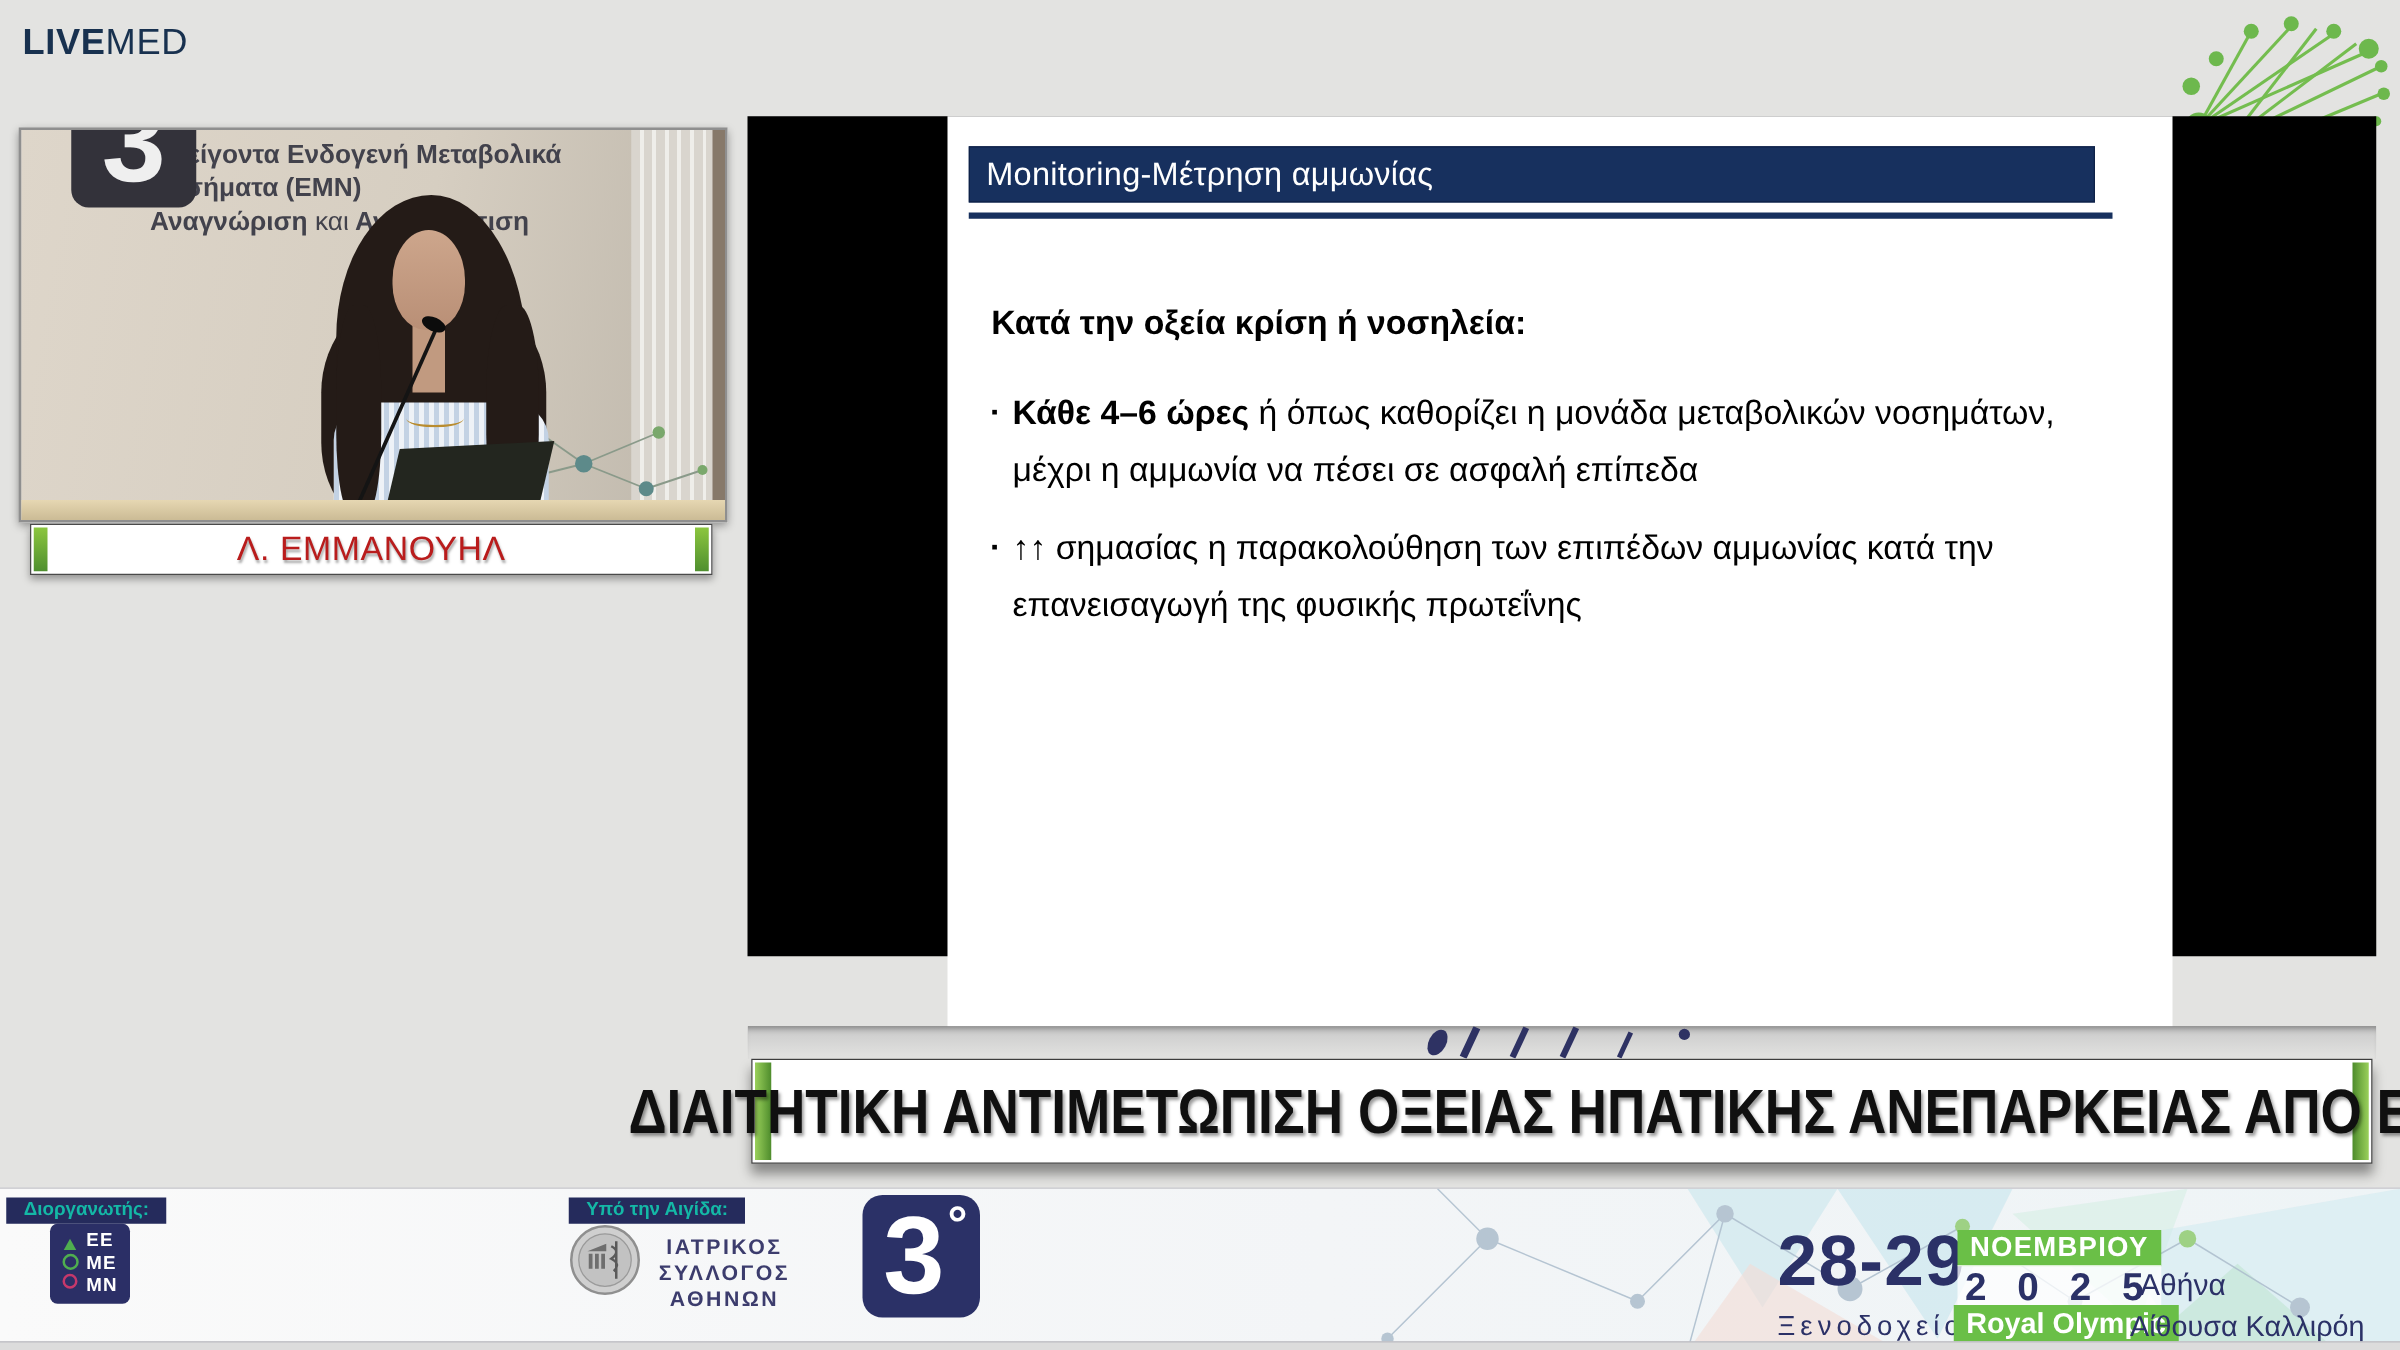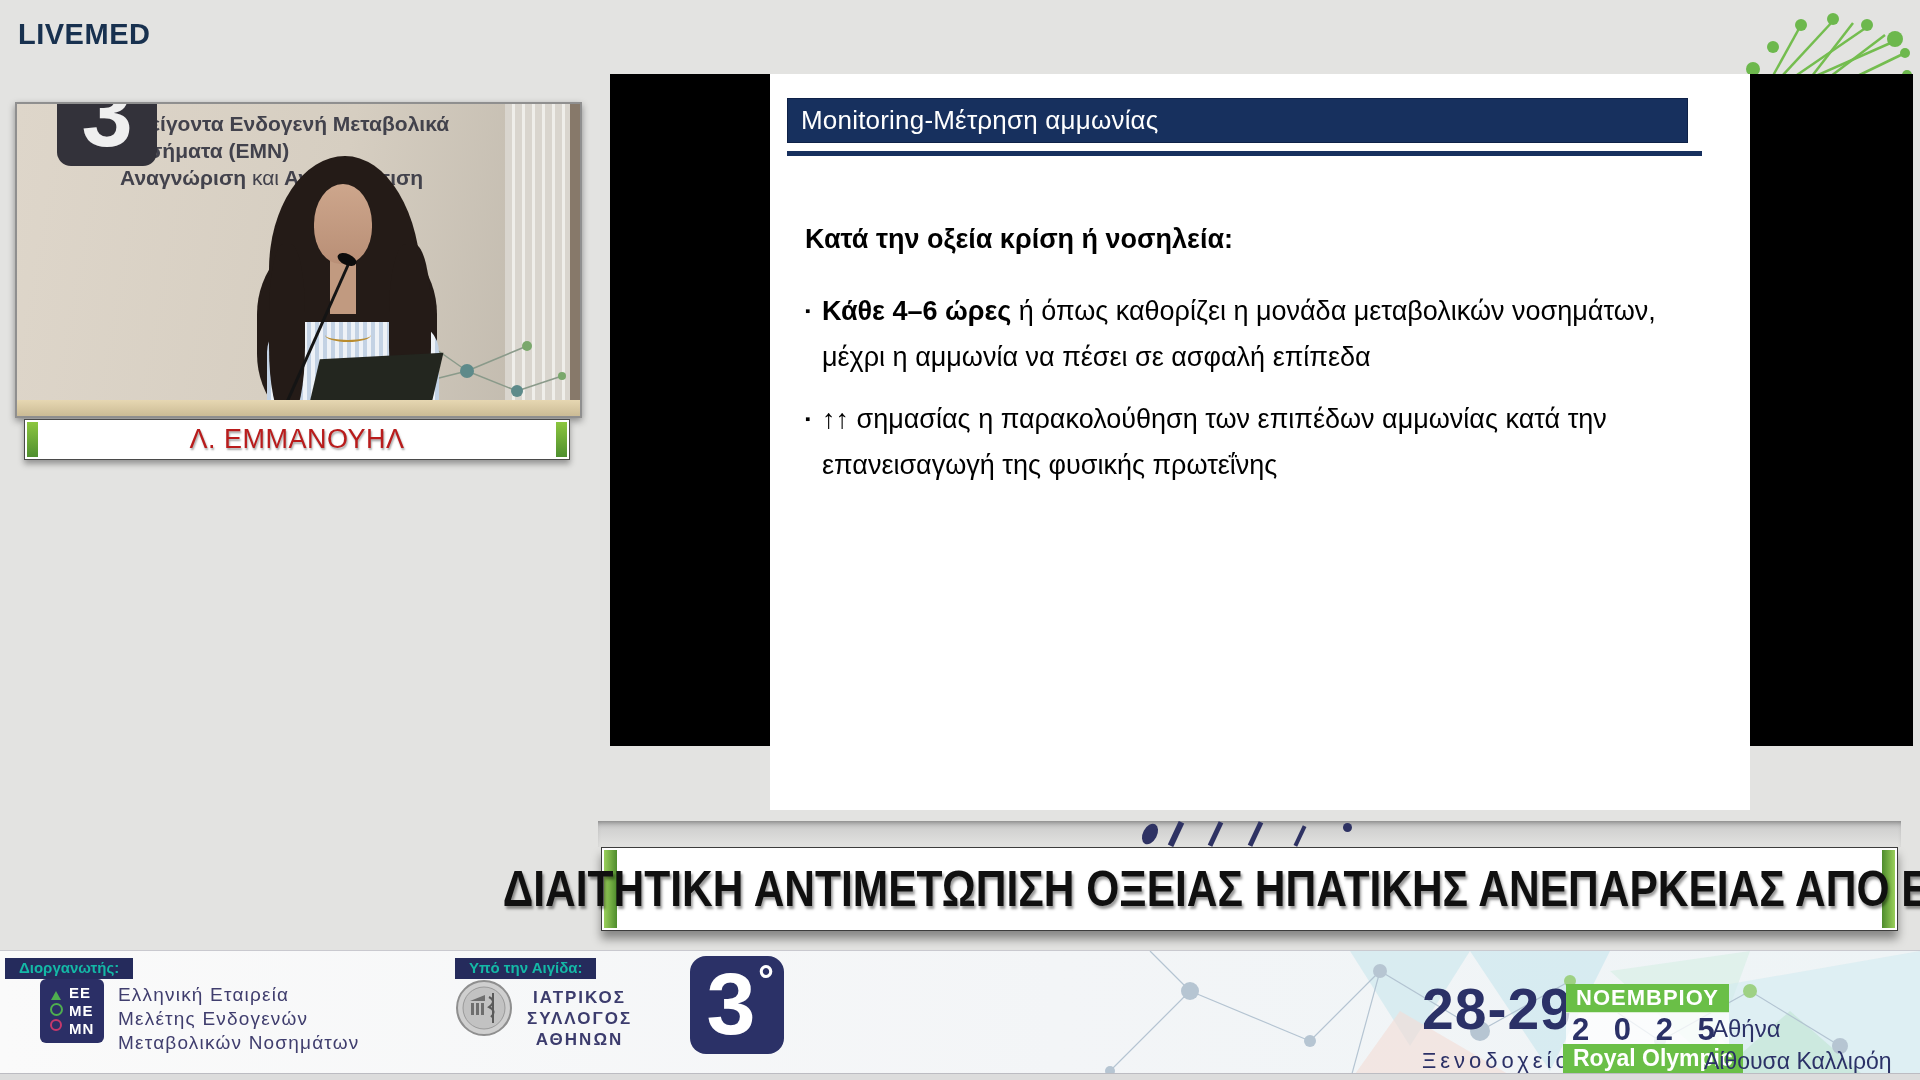--- a/index.html
+++ b/index.html
@@ -3,21 +3,21 @@
 <meta charset="utf-8">
 <style>
   html,body{margin:0;padding:0;background:#b9b9b9;}
   .stage{position:relative;width:1920px;height:1080px;background:#e3e3e1;overflow:hidden;
          font-family:"Liberation Sans",sans-serif;}
   .abs{position:absolute;}
 
   
   .logo{left:18px;top:18px;font-size:29px;color:#18314f;letter-spacing:.5px;}
   .logo b{font-weight:bold;}
-  .logo span{font-weight:bold;}
+  .logo span{font-weight:normal;}
 
   
   .video{left:15px;top:102px;width:563px;height:312px;border:2px solid #8f8f8f;
          box-shadow:0 3px 7px rgba(0,0,0,.4);overflow:hidden;
          background:linear-gradient(100deg,#ded6ca 0%,#d6cec1 55%,#bdb6aa 100%);}
   .blinds{right:0;top:0;width:75px;height:312px;
           background:repeating-linear-gradient(90deg,#d9d5ce 0 7px,#efeeea 7px 10px);}
   .vedge{right:0;top:0;width:10px;height:312px;background:#87796a;}
   .backdrop-text{left:103px;top:6px;font-size:21px;line-height:27px;font-weight:bold;color:#42424c;}
   .backdrop-text .lt{font-weight:normal;}
@@ -43,21 +43,21 @@
   
   .nameplate{left:24px;top:419px;width:544px;height:39px;background:#fff;border:1px solid #4a4a4a;
              box-shadow:0 4px 6px rgba(0,0,0,.35);display:flex;align-items:center;justify-content:center;}
   .nameplate .green{position:absolute;top:2px;bottom:2px;width:11px;
              background:linear-gradient(180deg,#8cc63f,#4f8f2f);}
   .nameplate .green.l{left:2px;} .nameplate .green.r{right:2px;}
   .nameplate .txt{font-size:27px;font-weight:normal;color:#b91c1c;letter-spacing:.5px;
              text-shadow:1px 2px 2px rgba(0,0,0,.35);}
 
   
-  .viewer{left:598px;top:74px;width:1303px;height:672px;background:#000;margin-left:12px;}
+  .viewer{left:598px;top:93px;width:1303px;height:672px;background:#000;}
   .slide{position:absolute;left:160px;top:0;width:980px;height:736px;background:#fff;}
   .slide-titlebar{position:absolute;left:17px;top:24px;width:901px;height:45px;background:#17305e;
                   border:1px solid #0e2147;display:flex;align-items:center;padding-left:13px;box-sizing:border-box;}
   .slide-titlebar span{color:#fff;font-size:26px;letter-spacing:.2px;}
   .slide-underline{position:absolute;left:17px;top:77px;width:915px;height:5px;background:#17305e;}
   .slide-heading{position:absolute;left:35px;top:150px;font-size:27px;font-weight:bold;color:#000;
                  text-underline-offset:6px;}
   .bullets{position:absolute;left:35px;top:214px;}
   .bullet{display:flex;margin-bottom:16px;}
   .bullet .mark{width:17px;font-size:15px;line-height:46px;color:#000;}
@@ -281,25 +281,20 @@
         <div class="tri"></div>
         <div class="ringg"></div>
         <div class="ringr"></div>
       </div>
       <div class="eem-letters">
         <div>EE</div>
         <div>ME</div>
         <div>MN</div>
       </div>
     </div>
-    <div class="org-name">
-      <div>Ελληνική Εταιρεία</div>
-      <div>Μελέτης Ενδογενών</div>
-      <div>Μεταβολικών Νοσημάτων</div>
-    </div>
 
     <div class="band" style="left:455px;">Υπό την Αιγίδα:</div>
     <svg class="abs" style="left:455px;top:28px;" width="58" height="58" viewBox="0 0 58 58">
       <circle cx="29" cy="29" r="27" fill="#cfcfcf" stroke="#8f8f8f" stroke-width="2"></circle>
       <circle cx="29" cy="29" r="21" fill="#c2c2c2" stroke="#9a9a9a" stroke-width="1"></circle>
       <rect x="16" y="24" width="3" height="12" fill="#6e6e6e"></rect>
       <rect x="21" y="24" width="3" height="12" fill="#6e6e6e"></rect>
       <rect x="26" y="24" width="3" height="12" fill="#6e6e6e"></rect>
       <polygon points="15,22 30,16 30,22" fill="#6e6e6e"></polygon>
       <path d="M38 14 L38 44 M34 18 Q42 22 34 28 Q42 32 36 38" stroke="#5a5a5a" stroke-width="2" fill="none"></path>

